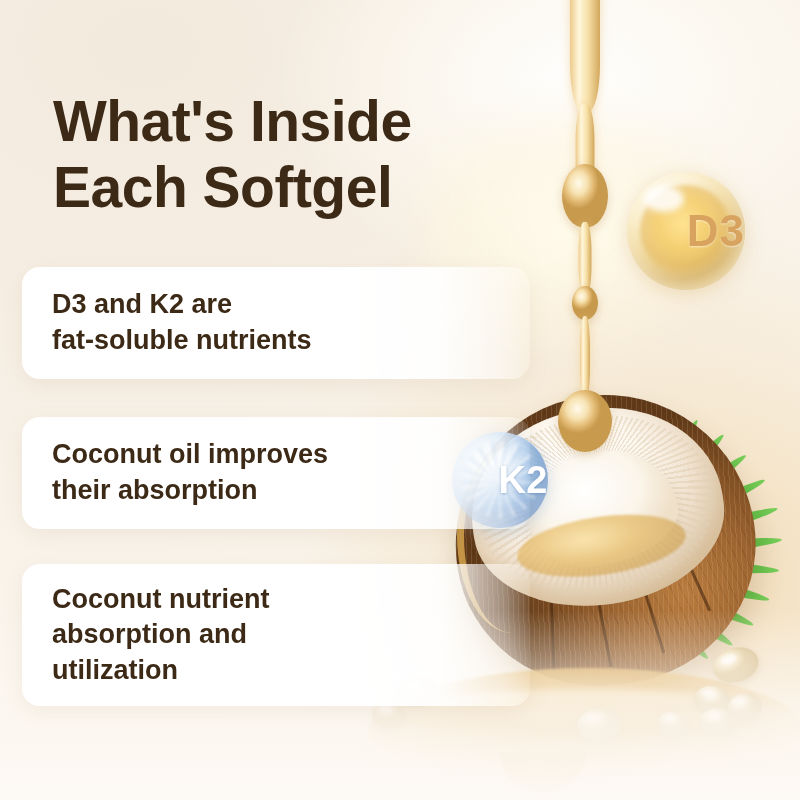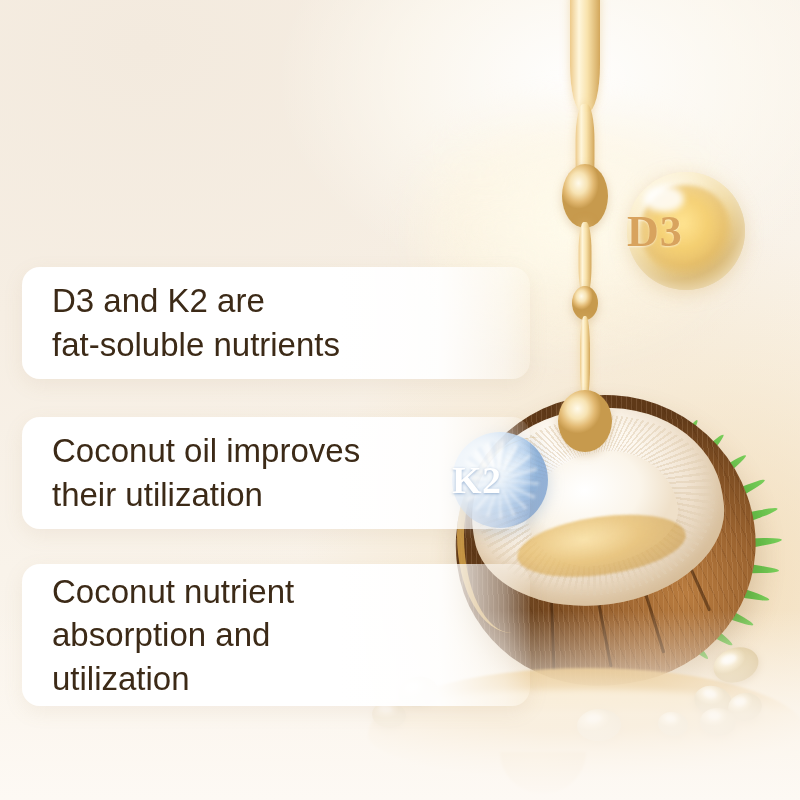--- a/index.html
+++ b/index.html
@@ -81,22 +81,22 @@
     position: absolute;
     left: 22px;
     border-radius: 18px;
     background: linear-gradient(to right, #ffffff 0%, #ffffff 62%, rgba(255,255,255,0.92) 82%, rgba(255,255,255,0.42) 95%, rgba(255,255,255,0.08) 100%);
     box-shadow: 0 6px 20px rgba(170,140,100,0.10);
     display: flex;
     align-items: center;
   }
   .card-text {
     color: #3c2a17;
-    font-size: 33px;
-    font-weight: 400;
+    font-size: 27px;
+    font-weight: 700;
     line-height: 1.32;
     padding-left: 30px;
     padding-right: 24px;
     white-space: pre-line;
   }
   #card-1 { top: 267px;  width: 508px; height: 112px; }
   #card-2 { top: 417px;  width: 508px; height: 112px; }
   #card-3 { top: 564px;  width: 508px; height: 142px; }
 
   
@@ -268,22 +268,21 @@
     background: rgba(255,255,255,0.78);
     filter: blur(1.6px);
   }
 
   
   .bubble {
     position: absolute;
     border-radius: 50%;
     display: flex;
     align-items: center;
-    justify-content: flex-start;
-    font-family: Liberation Serif, serif;
+    justify-content: flex-end;
   }
   #bubble-d3 {
     left: 627px; top: 172px;
     width: 118px; height: 118px;
     background:
       radial-gradient(62% 62% at 38% 30%, rgba(255,255,255,0.92) 0%, rgba(255,249,232,0.55) 26%, rgba(246,223,160,0.55) 52%, rgba(232,197,112,0.72) 76%, rgba(206,164,76,0.80) 100%);
     box-shadow: inset 0 0 24px rgba(255,252,240,0.85), 0 4px 18px rgba(214,178,112,0.35);
   }
   #bubble-d3::before {
     content: "";
@@ -411,28 +410,32 @@
 
   <div class="bg-bottom-fade"></div>
 
   <div class="bubble" id="bubble-d3">
     <span class="bubble-label-d3">D3</span>
   </div>
   <div class="bubble" id="bubble-k2">
     <span class="bubble-label-k2">K2</span>
   </div>
 
+  <h1 class="headline">
+    <span class="l1">What's Inside</span>
+    <span class="l2">Each Softgel</span>
+  </h1>
 
   <div class="card" id="card-1">
     <div class="card-text">D3 and K2 are
 fat-soluble nutrients</div>
   </div>
   <div class="card" id="card-2">
     <div class="card-text">Coconut oil improves
-their utilization</div>
+their absorption</div>
   </div>
   <div class="card" id="card-3">
     <div class="card-text">Coconut nutrient
 absorption and
 utilization</div>
   </div>
 
 </div>
 
 </body></html>

